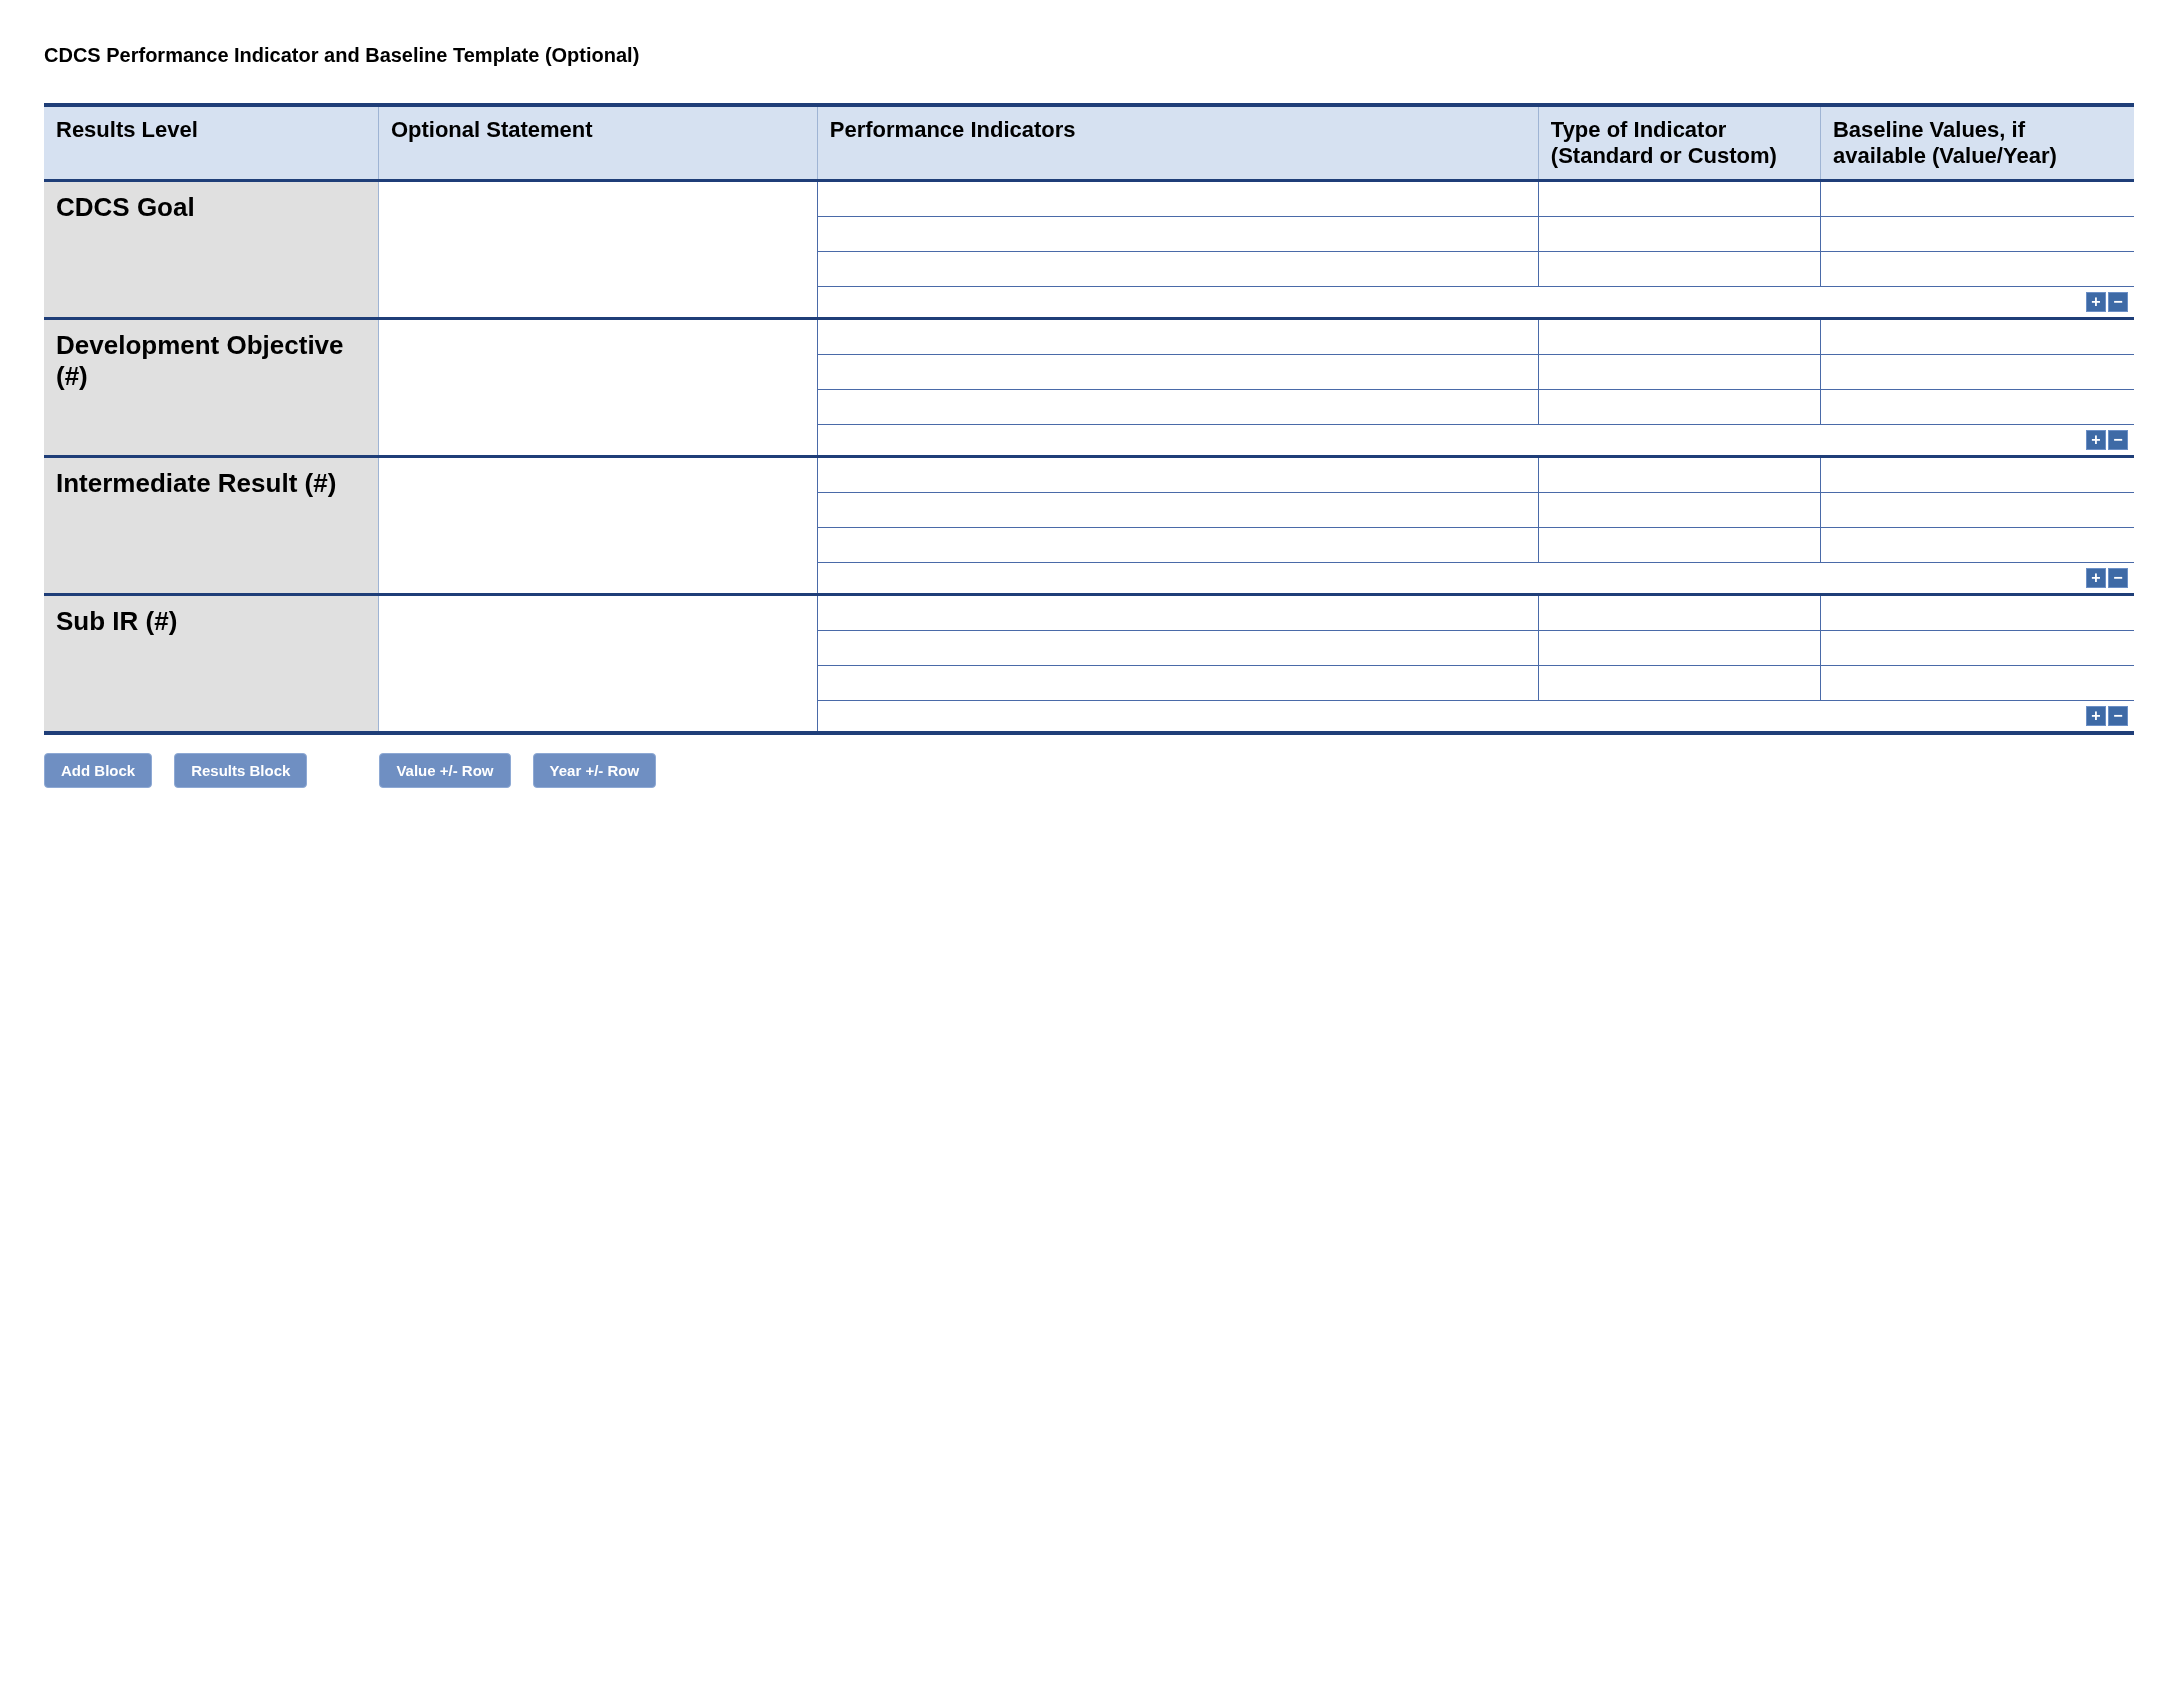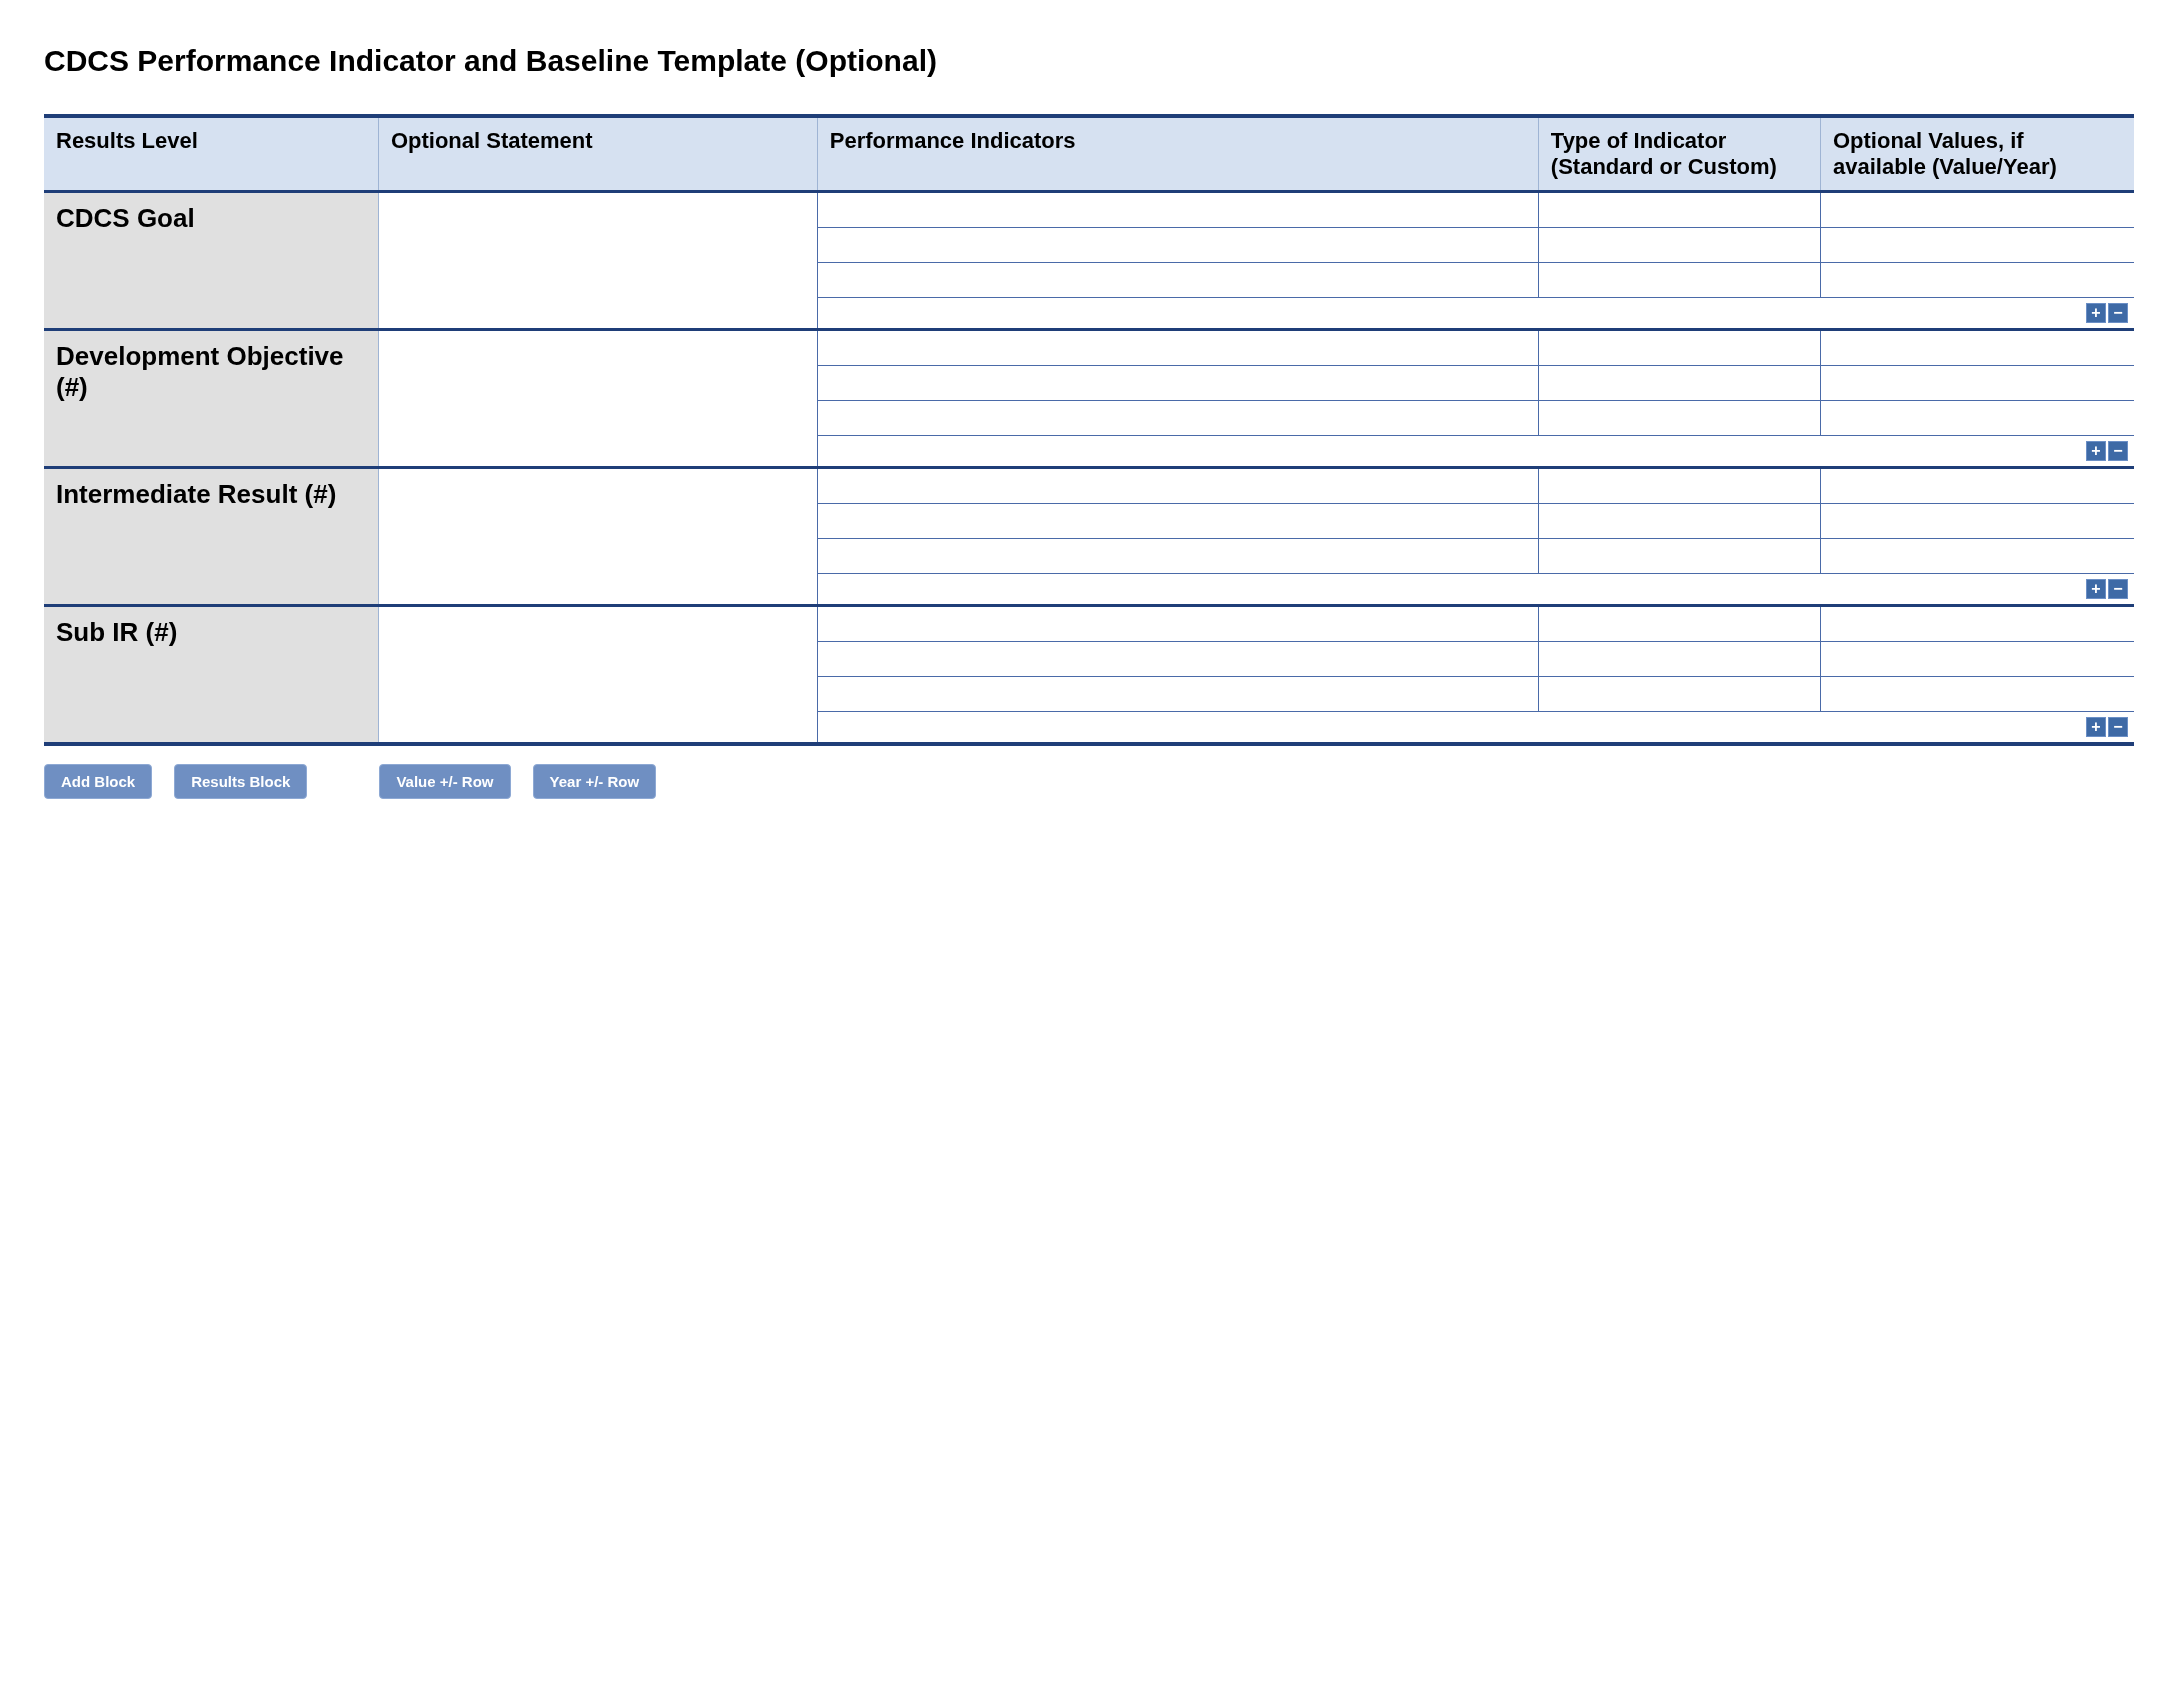--- a/index.html
+++ b/index.html
@@ -3,21 +3,21 @@
 <meta charset="utf-8">
 <style>
   body {
     margin: 0;
     padding: 44px 44px 0 44px;
     font-family: Arial, Helvetica, sans-serif;
     color: #000;
     background: #fff;
   }
   h1.title {
-    font-size: 30px;
+    font-size: 20px;
     font-weight: bold;
     margin: 0 0 16px 0;
   }
   table.main {
     width: 100%;
     border-collapse: collapse;
     border-top: 4px solid #1f3e78;
     border-bottom: 4px solid #1f3e78;
     margin-top: 36px;
   }
@@ -124,21 +124,21 @@
     <col class="col-indicator">
     <col class="col-type">
     <col class="col-baseline">
   </colgroup>
   <thead>
     <tr>
       <th>Results Level</th>
       <th>Optional Statement</th>
       <th>Performance Indicators</th>
       <th>Type of Indicator (Standard or Custom)</th>
-      <th>Optional Values, if available (Value/Year)</th>
+      <th>Baseline Values, if available (Value/Year)</th>
     </tr>
   </thead>
   <tbody id="table-body">
       <tr>
         <td class="level-cell" rowspan="4">CDCS Goal</td>
         <td class="statement-cell" rowspan="4"></td>
         <td class="ind-cell"></td>
         <td class="type-cell"></td>
         <td class="base-cell"></td>
       </tr>

